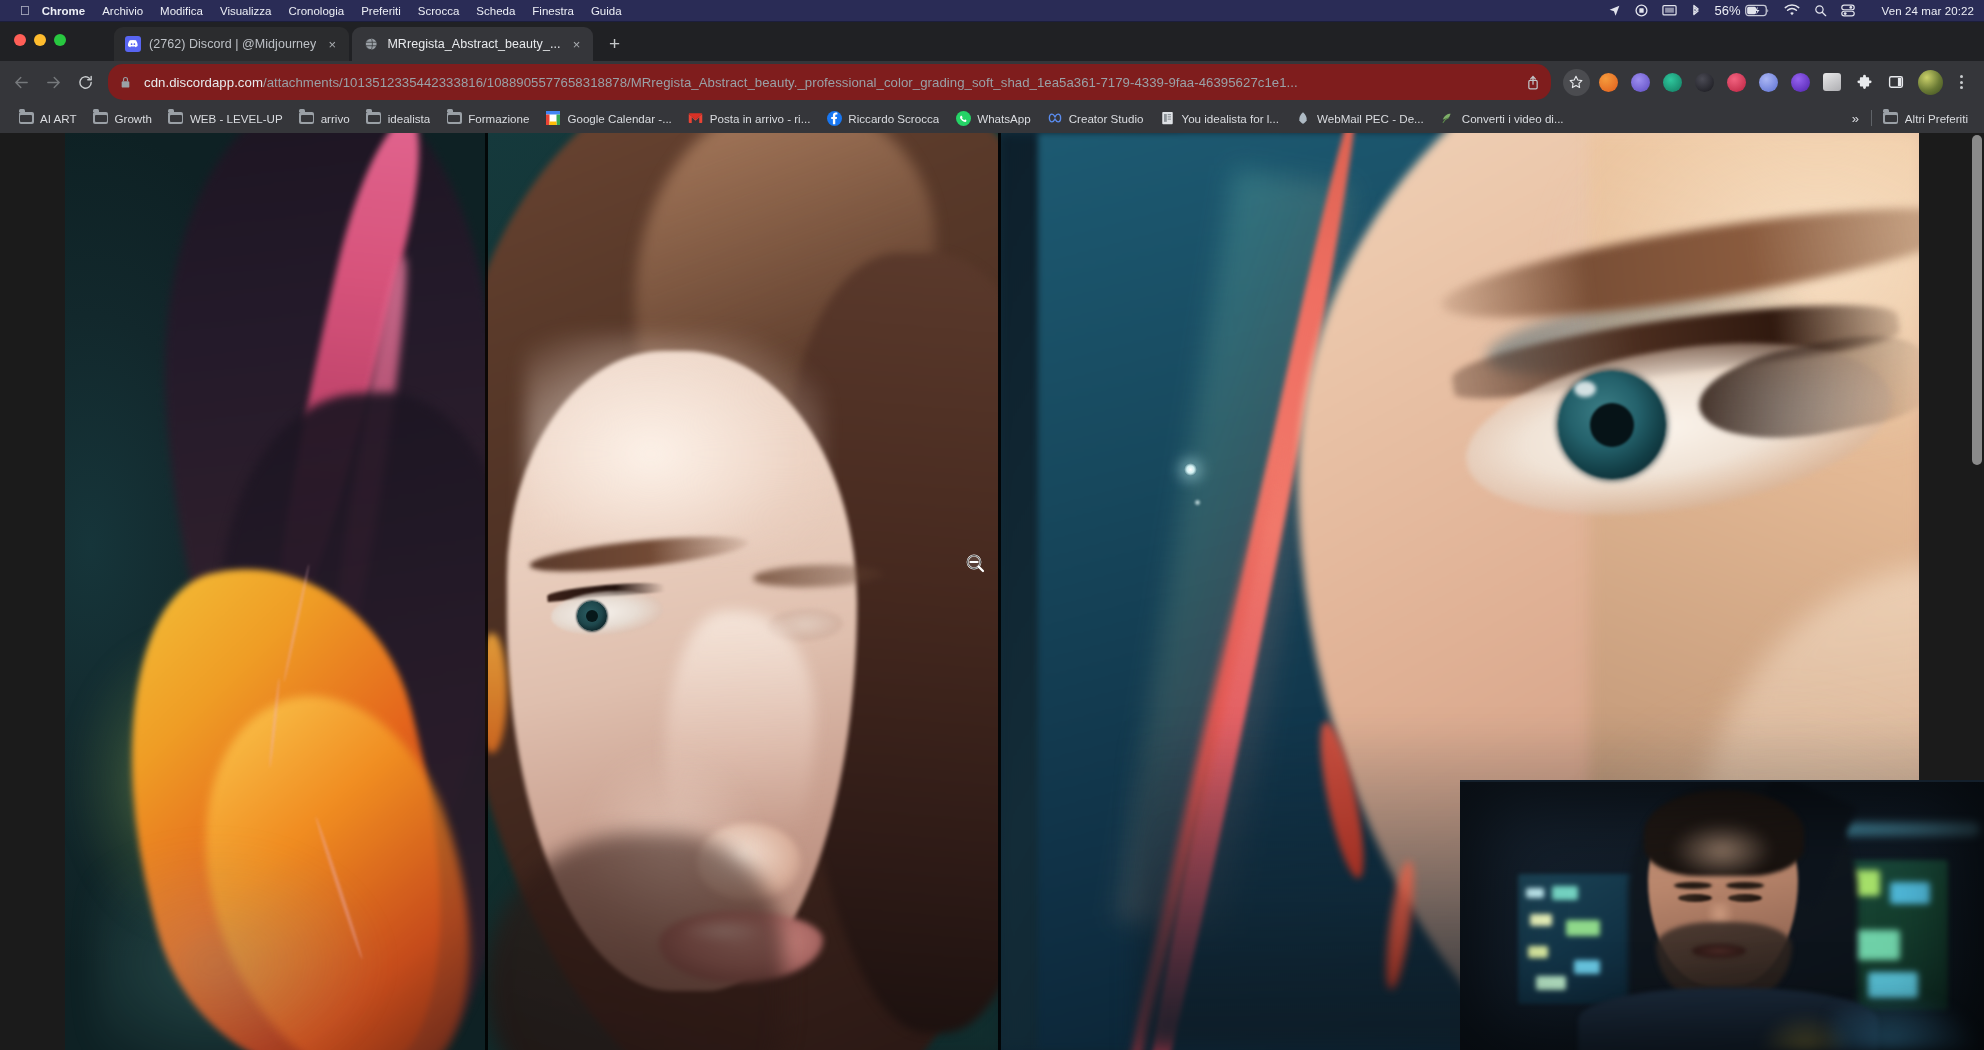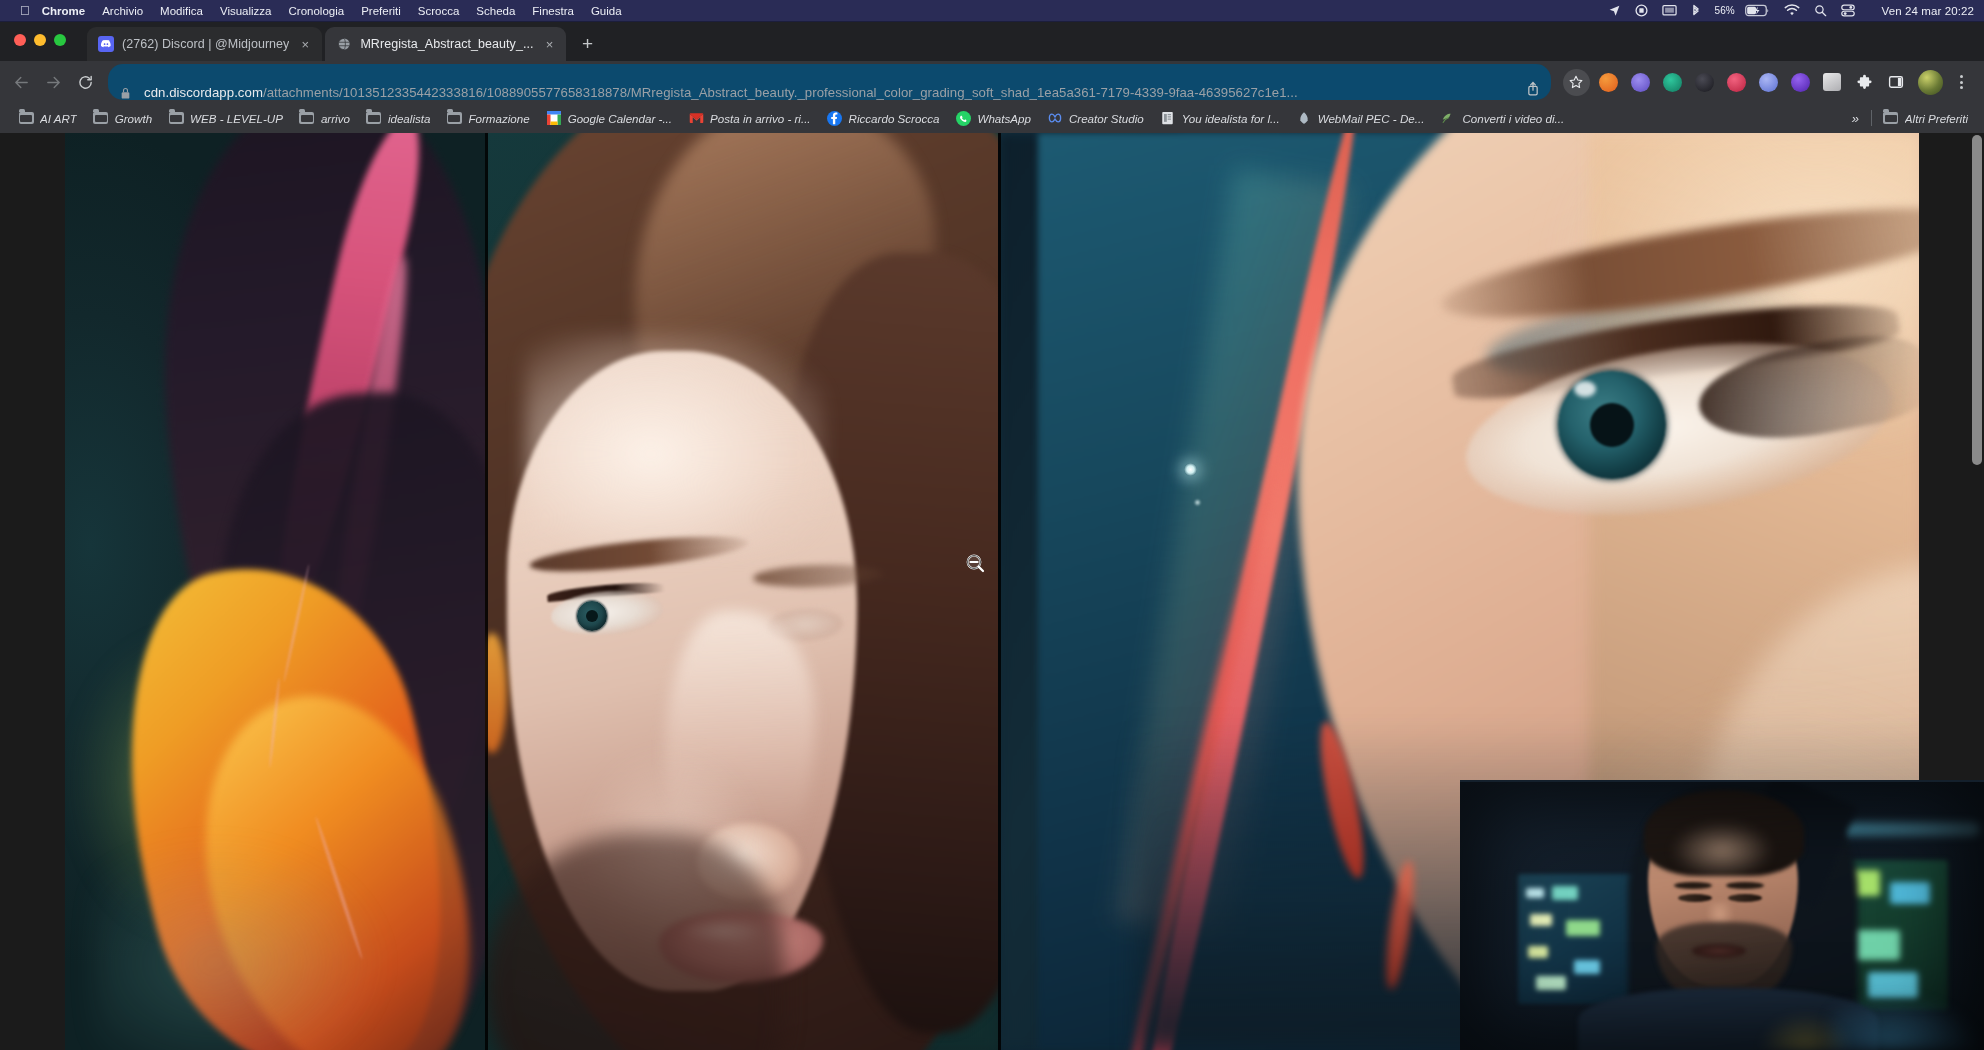--- a/index.html
+++ b/index.html
@@ -19,30 +19,30 @@
     padding:0 10px;
     z-index:60;
     border-bottom:1px solid #1c1e3c;
   }
   #menubar .apple{ font-size:13px; margin:0 12px 0 10px; line-height:1; }
   #menubar .mi{ margin-right:17px; white-space:nowrap; }
   #menubar .mi.bold{ font-weight:bold; }
   #menubar .spacer{ flex:1; }
   #menubar .sicon{ margin-right:14px; display:flex; align-items:center; opacity:.95; }
   #menubar .sicon svg{ display:block; }
-  #menubar .battpct{ margin-right:10px; font-size:10px; }
+  #menubar .battpct{ margin-right:4px; font-size:13px; }
   #menubar .clock{ margin-left:13px; white-space:nowrap; letter-spacing:.1px; }
 
   
   #chrome{ position:absolute; top:22px; left:0; width:1984px; height:1028px; background:#202124; }
 
   
   #tabstrip{
     height:39px; background:#202124; position:relative;
-    display:flex; align-items:flex-end; padding-left:1px;
+    display:flex; align-items:flex-end; padding-left:28px;
   }
   .traffic{ position:absolute; left:14px; top:12px; display:flex; gap:8px; }
   .traffic i{ width:12px; height:12px; border-radius:50%; display:block; }
   .tl-red{ background:#ff5f57; } .tl-yel{ background:#febc2e; } .tl-grn{ background:#28c840; }
 
   .tab{
     height:34px; display:flex; align-items:center; gap:8px;
     padding:0 9px 0 11px; border-radius:9px 9px 0 0;
     font-size:12.5px; color:#bdc1c6; max-width:255px; position:relative;
   }
@@ -59,22 +59,22 @@
 
   
   #toolbar{
     height:42px; background:#35363a; display:flex; align-items:center;
     padding:0 10px 0 6px; gap:2px;
   }
   .navbtn{ width:30px; height:30px; border-radius:50%; display:flex; align-items:center;
     justify-content:center; color:#c9ccce; flex:0 0 30px; }
   .navbtn.dim{ color:#76797c; }
   #omnibox{
-    flex:1; height:36px; background:#0c4a6e; border-radius:15px;
-    display:flex; align-items:flex-end; padding:0 6px 0 12px; margin:0 8px 0 6px;
+    flex:1; height:36px; background:#7f1d1d; border-radius:15px;
+    display:flex; align-items:center; padding:0 6px 0 12px; margin:0 8px 0 6px;
     font-size:13.2px; color:#9aa0a6; overflow:hidden; min-width:0;
   }
   #omnibox .lockwrap{ flex:0 0 16px; margin-right:8px; display:flex; align-items:center; }
   #omnibox .urlline{ flex:1; min-width:0; overflow:hidden; white-space:nowrap;
     text-overflow:ellipsis; letter-spacing:.05px; }
   #omnibox .urlhost{ color:#e8eaed; }
   #omnibox .urlrest{ color:#9aa0a6; }
   #omnibox .omniact{ flex:0 0 24px; width:24px; height:24px; display:flex;
     align-items:center; justify-content:center; color:#c0c4c7; }
   .tbicon{ width:27px; height:27px; border-radius:50%; display:flex; align-items:center;
@@ -83,21 +83,21 @@
   .sq{ width:18px; height:18px; border-radius:3px; display:block; }
   #profilepic{ width:25px; height:25px; border-radius:50%; margin:0 3px 0 5px;
     background:radial-gradient(circle at 35% 30%,#cbd16a,#6a7a35 55%,#3b4a1f); flex:0 0 25px; }
   #kebab{ width:26px; color:#c9ccce; display:flex; flex-direction:column;
     align-items:center; justify-content:center; gap:2.5px; flex:0 0 26px; }
   #kebab i{ width:3px; height:3px; border-radius:50%; background:#c9ccce; display:block; }
 
   
   #bookmarks{
     height:30px; background:#35363a; display:flex; align-items:center;
-    padding:0 8px 0 10px; font-size:11.6px; color:#dadce0; gap:0; overflow:hidden;font-style:italic;
+    padding:0 8px 0 10px; font-size:11.6px; color:#dadce0; gap:0; overflow:hidden;
   }
   .bm{ display:flex; align-items:center; gap:6px; padding:3px 8px; border-radius:4px;
     white-space:nowrap; max-width:180px; }
   .bm .bmi{ width:16px; height:16px; flex:0 0 16px; display:flex; align-items:center; justify-content:center; }
   .bm .bmt{ overflow:hidden; text-overflow:ellipsis; white-space:nowrap; }
   .folder{ width:15px; height:12px; background:#9aa0a6; border-radius:1.5px 2px 2px 2px; position:relative; }
   .folder::before{ content:""; position:absolute; top:-3px; left:0; width:6px; height:3px;
     background:#9aa0a6; border-radius:1.5px 1.5px 0 0; }
   .folder::after{ content:""; position:absolute; top:3px; left:1.5px; width:12px; height:7px;
     background:#35363a; border-radius:1px; }

